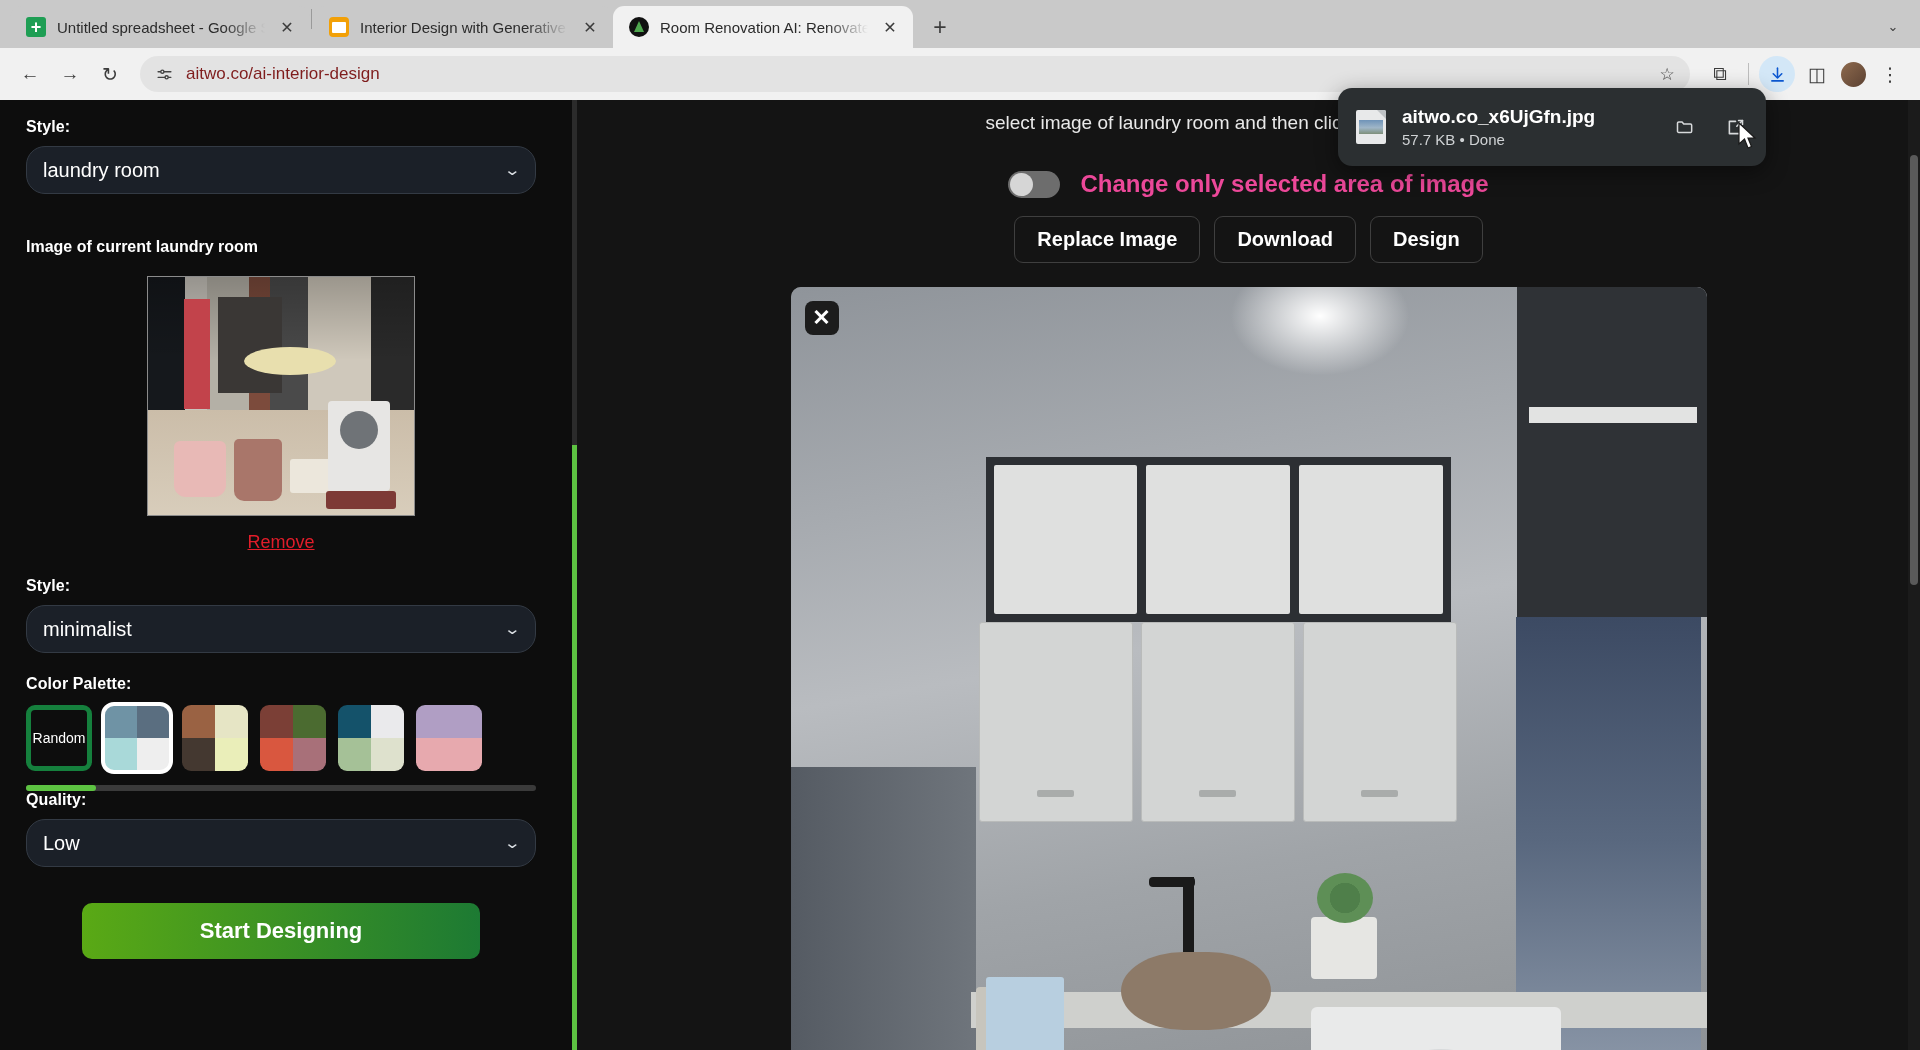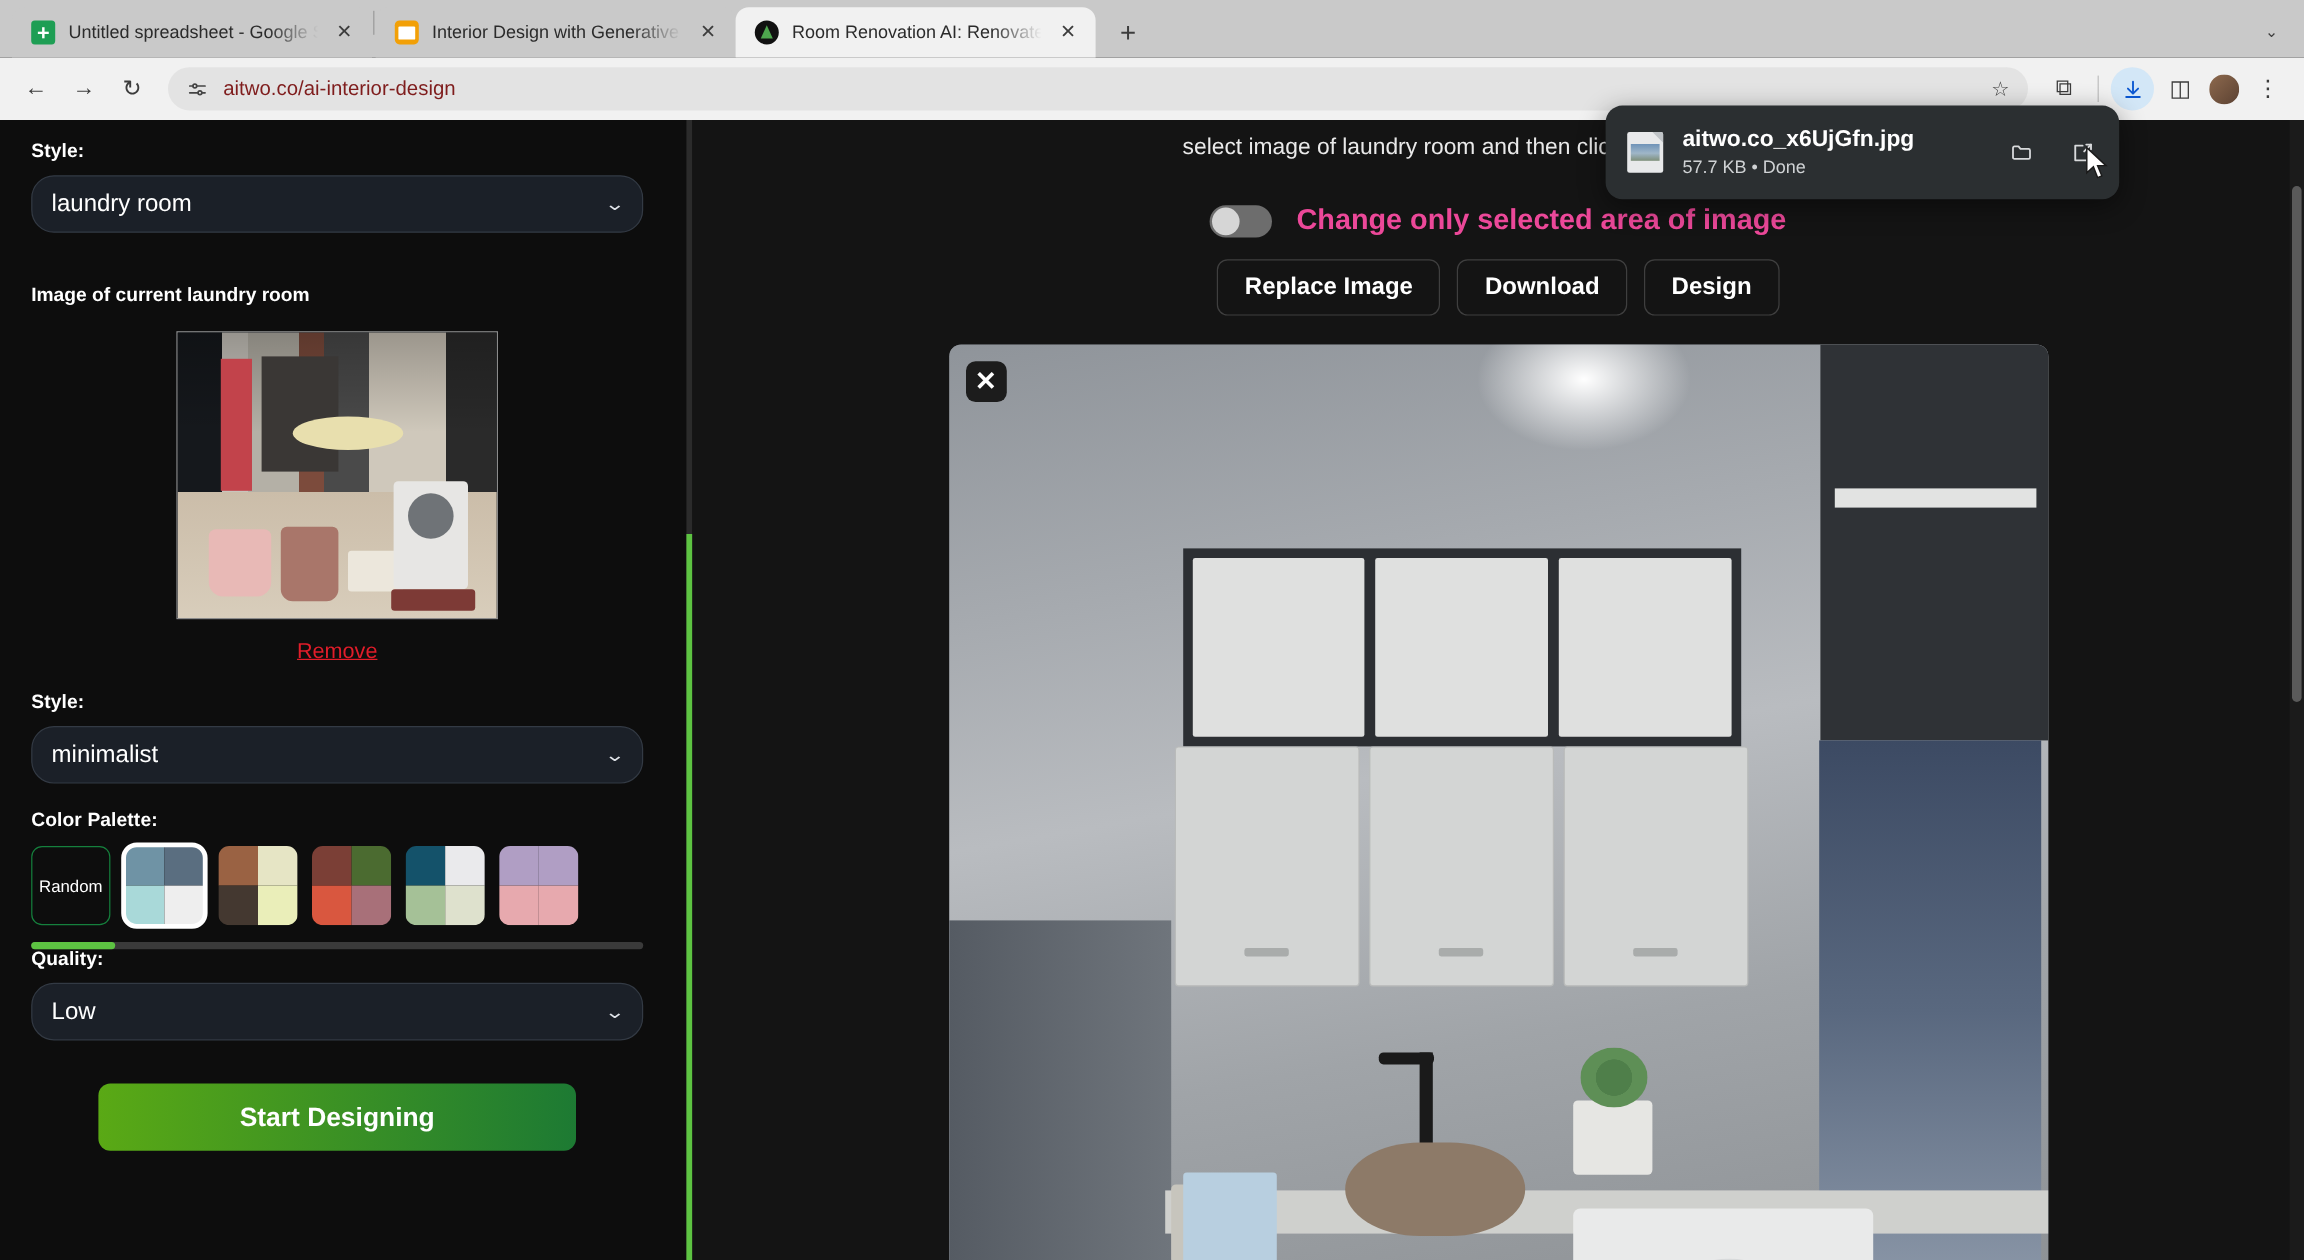--- a/index.html
+++ b/index.html
@@ -206,21 +206,21 @@
   .palette-row {
     display: flex; gap: 12px; margin-top: 12px;
     align-items: center;
   }
   .sw {
     width: 66px; height: 66px; border-radius: 9px;
     overflow: hidden; flex: 0 0 66px;
     display: grid; grid-template-columns: 1fr 1fr; grid-template-rows: 1fr 1fr;
   }
   .sw.random {
-    background: #0d0d0d; border: 1px solid #15803d;
+    background: #0d0d0d; border: 5px solid #15803d;
     display: flex; align-items: center; justify-content: center;
     color: #fff; font-size: 14px;
   }
   .sw.selected {
     outline: 4px solid #ffffff;
     outline-offset: -1px;
     border-radius: 10px;
   }
   .scrollthumb-track {
     height: 6px; background: #3a3a3a; border-radius: 3px;

